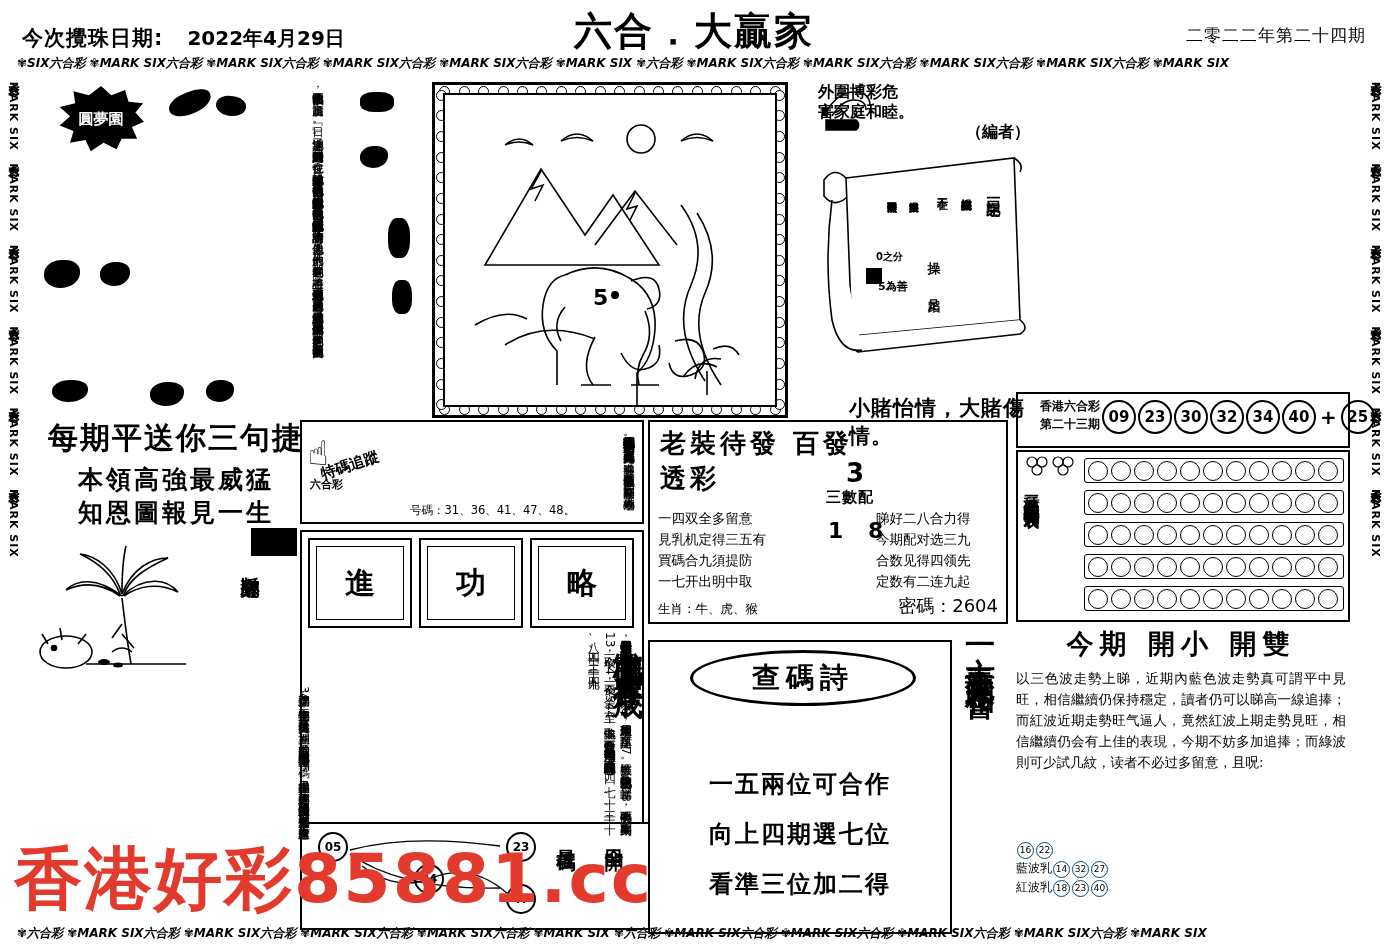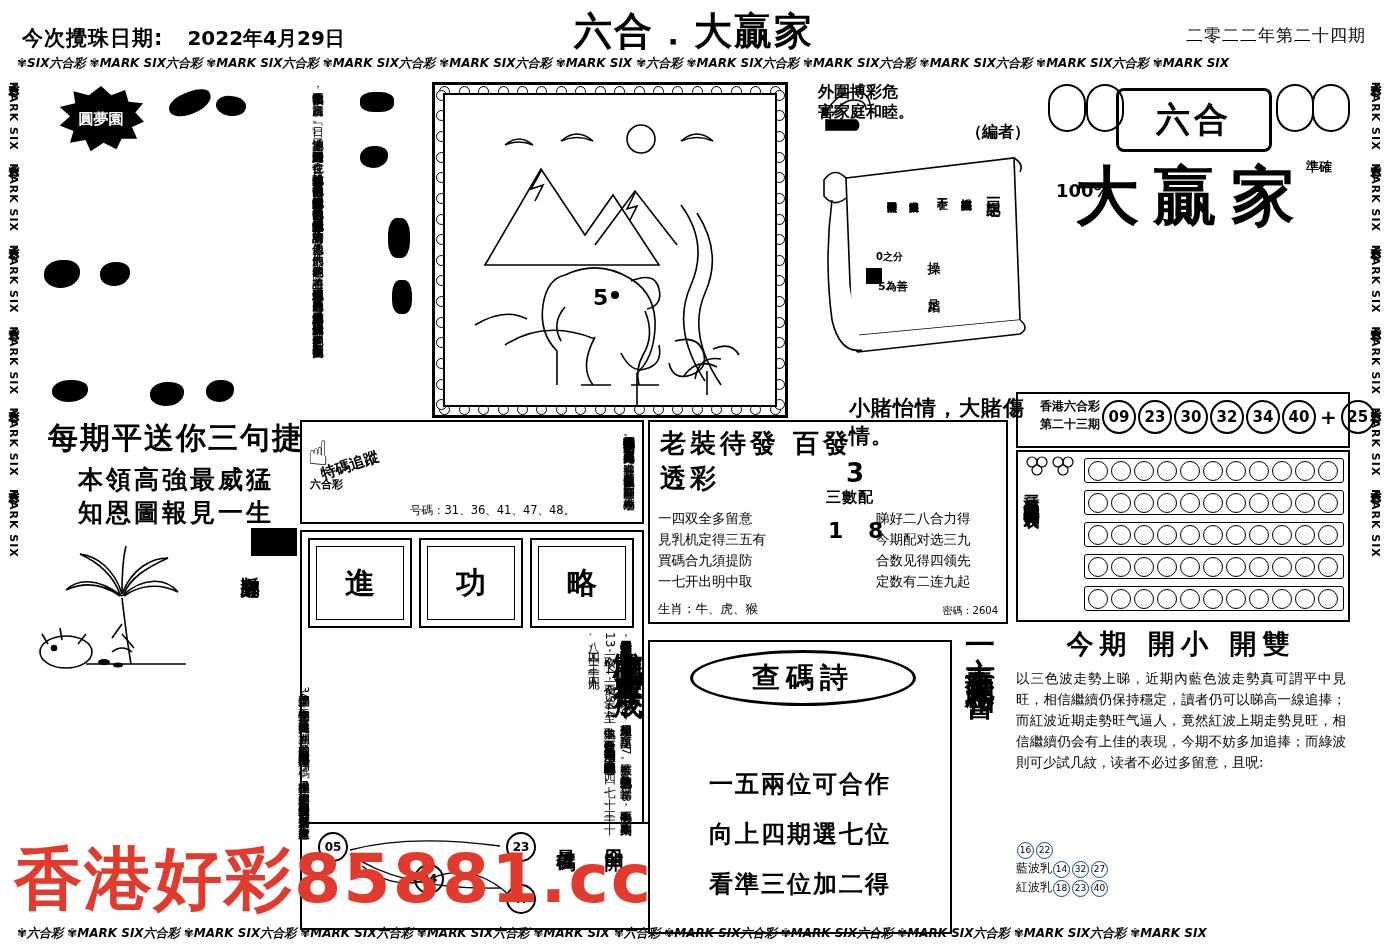--- a/index.html
+++ b/index.html
@@ -131,21 +131,21 @@
   
   .num3{position:absolute;left:648px;top:420px;width:356px;height:200px;border:2px solid #000;}
   .num3 .arcttl{position:absolute;left:10px;top:4px;width:200px;font-size:26px;font-weight:bold;letter-spacing:4px;}
   .num3 .big3{position:absolute;left:196px;top:36px;font-size:26px;font-weight:bold;}
   .num3 .cap3{position:absolute;left:176px;top:66px;font-size:15px;font-weight:bold;letter-spacing:1px;}
   .num3 .b1{position:absolute;left:178px;top:96px;font-size:22px;font-weight:bold;}
   .num3 .b8{position:absolute;left:218px;top:96px;font-size:22px;font-weight:bold;}
   .num3 .colL{position:absolute;left:8px;top:86px;width:170px;font-size:13.5px;line-height:1.55;}
   .num3 .colR{position:absolute;left:226px;top:86px;width:126px;font-size:13.5px;line-height:1.55;}
   .num3 .foot{position:absolute;left:8px;bottom:4px;font-size:12.5px;}
-  .num3 .mi{position:absolute;right:8px;bottom:4px;font-size:10px;}
+  .num3 .mi{position:absolute;right:8px;bottom:4px;font-size:18px;}
 
   
   .chama{position:absolute;left:648px;top:640px;width:300px;height:290px;border:2px solid #000;}
   .chama .oval{position:absolute;left:40px;top:8px;width:220px;height:50px;border:3px solid #000;border-radius:50%;
     display:flex;align-items:center;justify-content:center;font-size:28px;font-weight:bold;letter-spacing:6px;}
   .chama .ln{position:absolute;left:8px;width:284px;font-size:24px;font-weight:bold;letter-spacing:2px;text-align:center;}
 
   
   .vs-double{position:absolute;left:604px;top:628px;width:44px;height:300px;font-size:30px;font-weight:bold;
     writing-mode:vertical-rl;text-orientation:upright;letter-spacing:6px;}
@@ -373,30 +373,20 @@
         <text x="58" y="120" font-size="10">0之分</text>
         <text x="60" y="150" font-size="11">5為善</text>
         <text x="116" y="112" font-size="13" writing-mode="tb">操</text>
         <text x="116" y="150" font-size="12" writing-mode="tb">足蹈</text>
       </g>
       <rect x="48" y="128" width="16" height="16" fill="#000"></rect>
     </svg>
   </div>
   <div class="small-gamble">小賭怡情，大賭傷情。</div>
 
-  <div class="logo-area">
-    <div class="lantern" style="left:8px;top:4px;"></div>
-    <div class="lantern" style="left:46px;top:4px;"></div>
-    <div class="lantern" style="left:236px;top:4px;"></div>
-    <div class="lantern" style="left:272px;top:4px;"></div>
-    <div class="logo-box">六合</div>
-    <div class="pct">100%</div>
-    <div class="zhun">準確</div>
-    <div class="big-chars">大贏家</div>
-  </div>
 
 
   <div class="result">
     <div class="lbl">
       <div>香港六合彩</div>
       <div>第二十三期</div>
     </div>
     <div class="balls">
       <div class="ball">09</div>
       <div class="ball">23</div>

